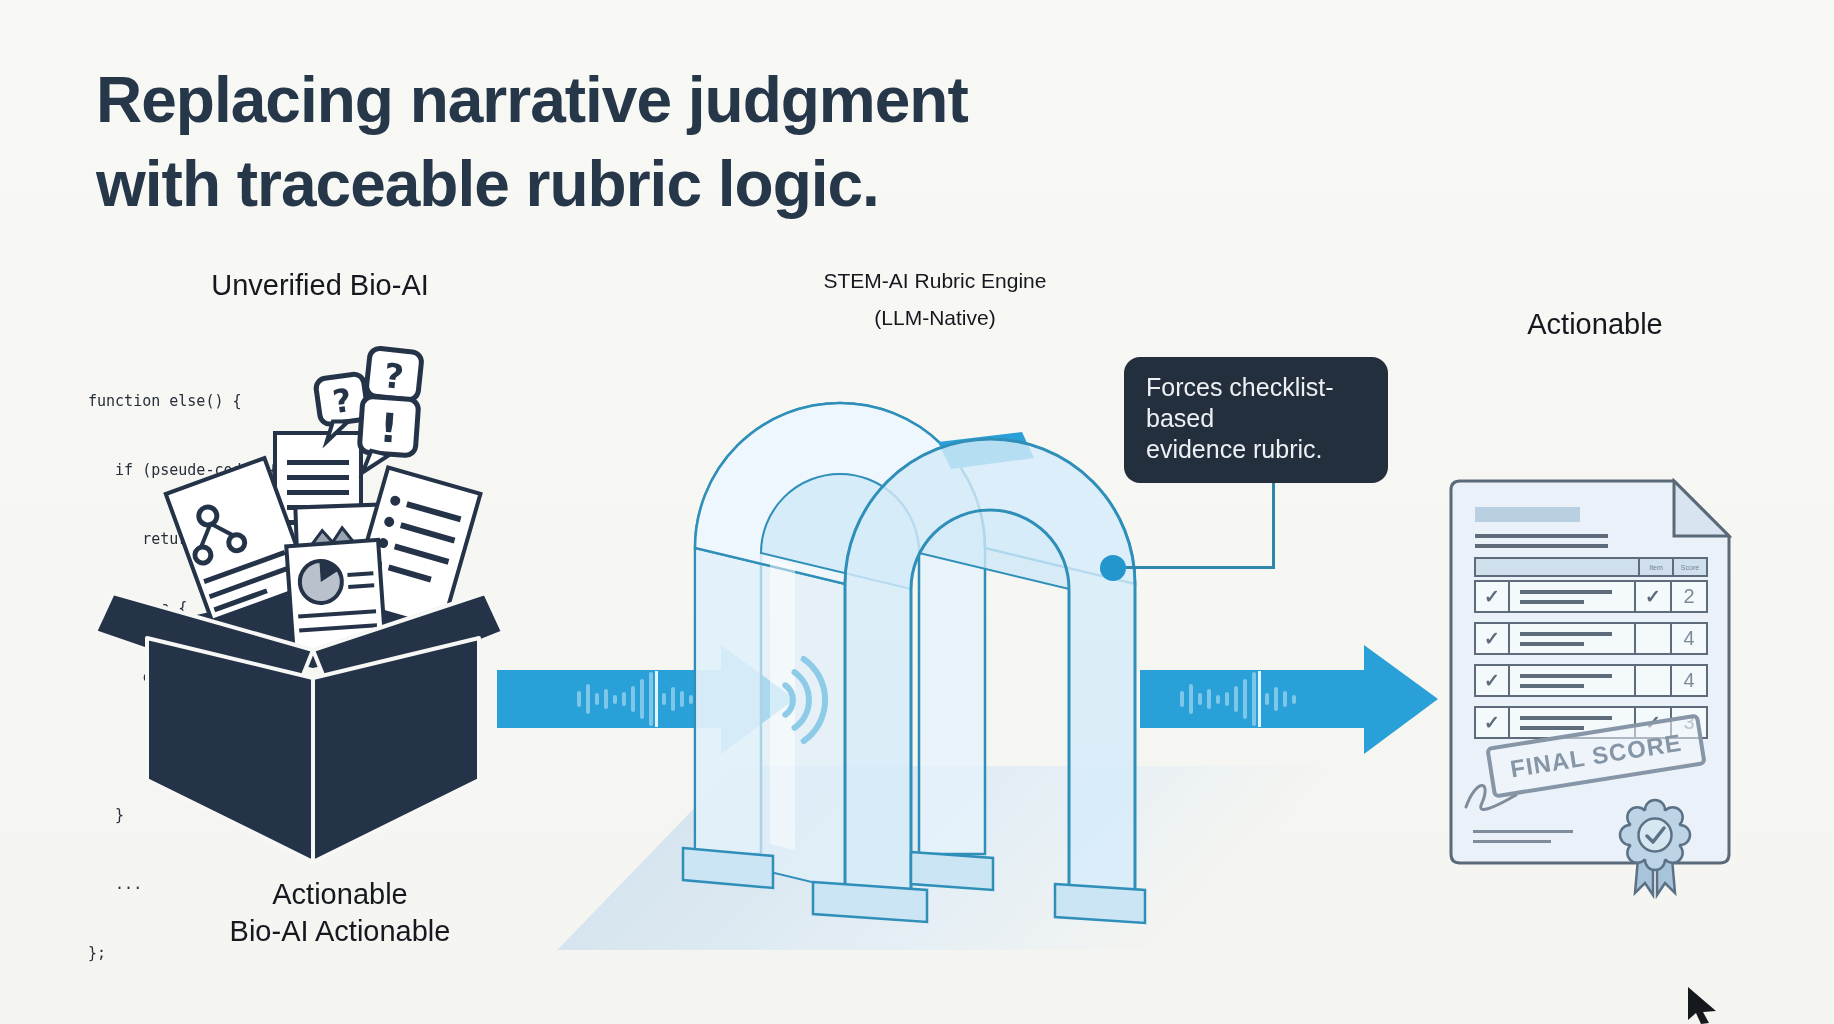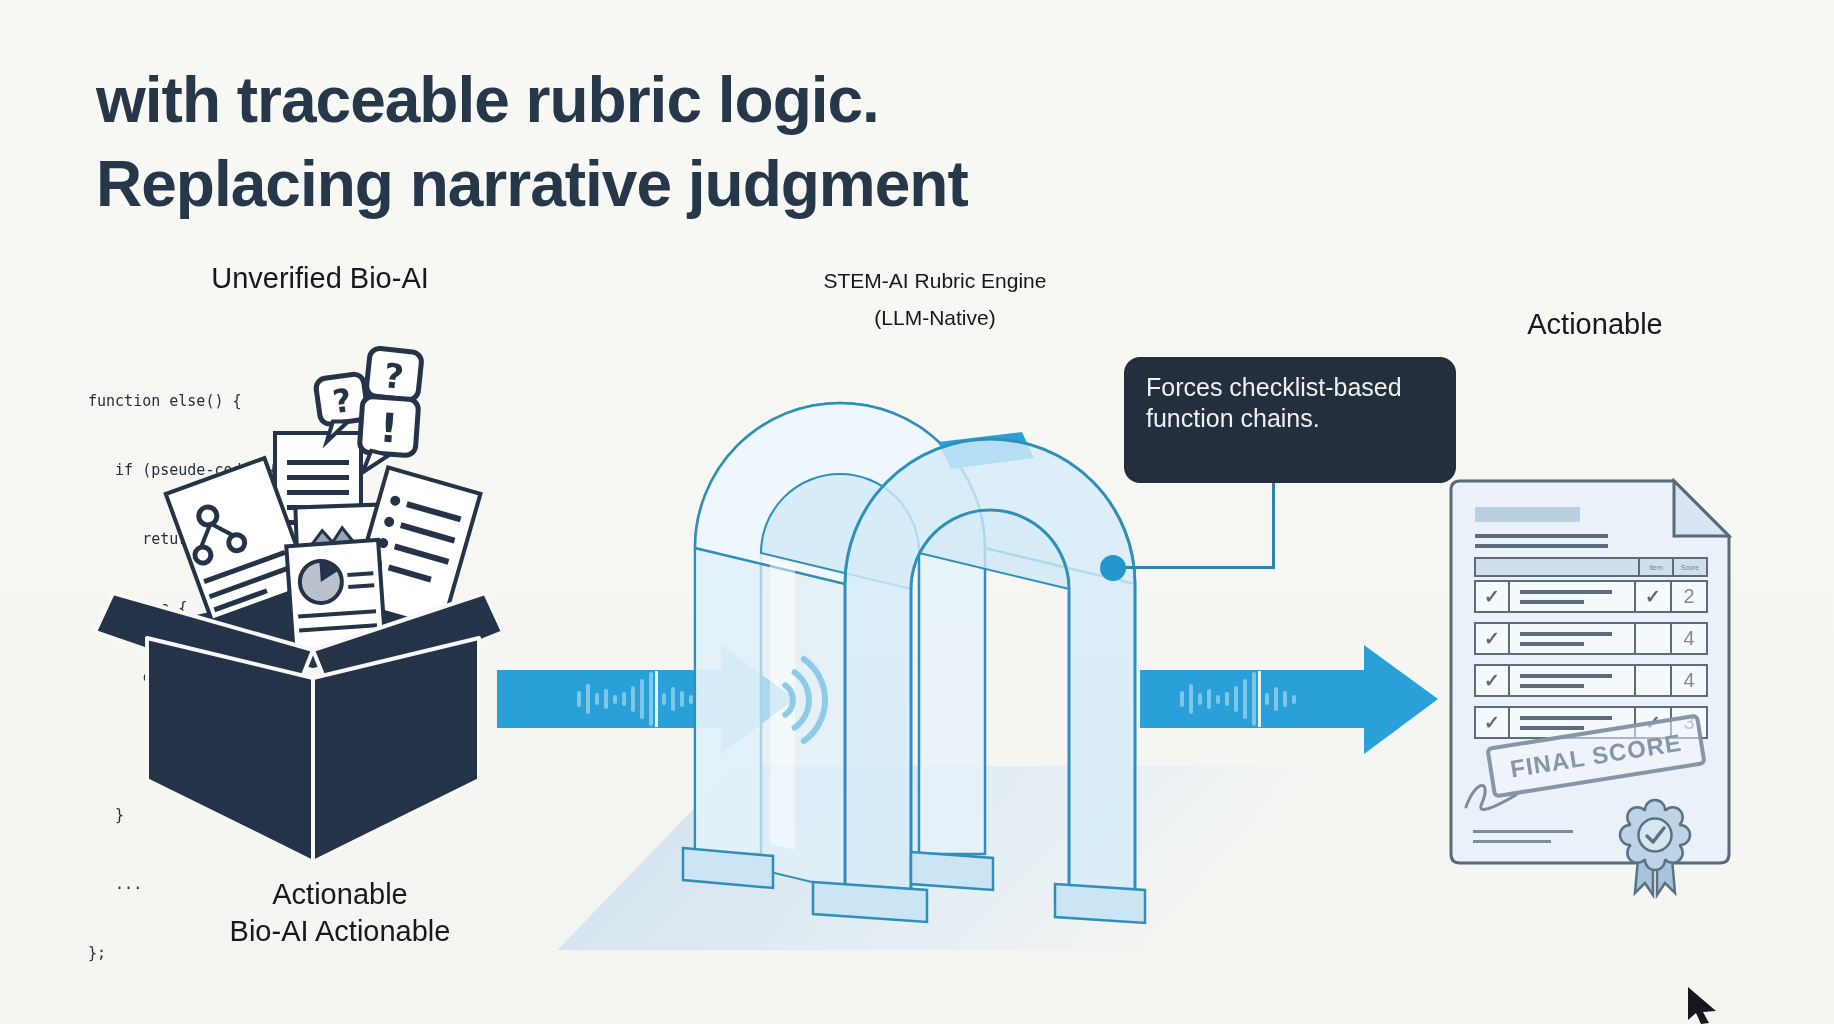--- a/index.html
+++ b/index.html
@@ -7,39 +7,39 @@
     position:relative;width:1834px;height:1024px;overflow:hidden;
     background:linear-gradient(#f8f8f5,#f4f4f0);
     font-family:"Liberation Sans",sans-serif;
   }
   
   .title{position:absolute;left:96px;top:58px;font-weight:700;font-size:64px;
     line-height:84px;letter-spacing:-1px;color:#27374a;}
   
   .sec-label{position:absolute;text-align:center;color:#15181e;font-weight:500;
     font-size:29px;line-height:37px;}
-  .lbl-left-top{left:140px;top:260px;width:360px;}
+  .lbl-left-top{left:140px;top:267px;width:360px;}
   .lbl-mid{left:740px;top:262px;width:390px;font-size:21px;}
   .lbl-right{left:1415px;top:306px;width:360px;text-align:center;}
   .lbl-left-bottom{left:160px;top:876px;width:360px;}
   
   .code{position:absolute;left:88px;top:344px;font-family:"DejaVu Sans Mono",monospace;
     font-size:15px;line-height:23px;color:#272e3b;white-space:pre;}
   
   .box-illo{position:absolute;left:85px;top:338px;width:430px;height:560px;}
   .arch-illo{position:absolute;left:675px;top:390px;width:480px;height:545px;z-index:2;}
   .arrow{position:absolute;width:300px;height:125px;z-index:1;}
   .arrow-1{left:497px;top:637px;}
   .arrow-2{left:1140px;top:637px;}
   
   .arch-shadow{position:absolute;left:735px;top:766px;width:600px;height:184px;
     transform:skewX(-44deg);transform-origin:top left;z-index:0;
     background:linear-gradient(to right,rgba(211,227,239,.9),rgba(224,237,246,.72) 60%,rgba(224,237,246,0));}
   
-  .callout{position:absolute;left:1124px;top:357px;width:332px;height:126px;z-index:4;
+  .callout{position:absolute;left:1124px;top:357px;width:264px;height:126px;z-index:4;
     background:#242f3d;border-radius:16px;box-sizing:border-box;padding:15px 22px;
     color:#edf1f4;font-size:25px;line-height:31px;}
   .conn{position:absolute;background:#2f86ad;z-index:3;}
   .conn-v{left:1272px;top:481px;width:3px;height:87px;}
   .conn-h{left:1112px;top:566px;width:163px;height:3px;}
   .conn-dot{position:absolute;left:1100px;top:555px;width:26px;height:26px;border-radius:50%;
     background:#2396cd;z-index:4;}
   
   .report{position:absolute;left:1448px;top:478px;width:284px;height:388px;z-index:2;}
   .report svg.paper{position:absolute;left:0;top:0;}
@@ -71,22 +71,22 @@
   .ribbon{left:171px;top:319px;overflow:visible;}
   
   .cursor{position:absolute;left:1686px;top:987px;z-index:9;}
 </style>
 </head>
 <body>
 
 <div class="stage">
 
   <div class="title">
+    <div>Replacing narrative judgment</div>
     <div>with traceable rubric logic.</div>
-    <div>Replacing narrative judgment</div>
   </div>
 
   <div class="sec-label lbl-left-top">
     <div>Unverified Bio-AI</div>
   </div>
 
   <div class="code">
     <div>function else() {</div>
     <div>   if (pseude-code) {</div>
     <div>      return ooeoos-cce</div>
@@ -225,21 +225,21 @@
     <g fill="#cbe5f5" stroke="#2f8fb9" stroke-width="2.5">
       <polygon points="8,458 98,466 98,498 8,490"></polygon>
       <polygon points="236,462 318,468 318,500 236,494"></polygon>
       <polygon points="138,492 252,500 252,532 138,524"></polygon>
       <polygon points="380,494 470,500 470,533 380,527"></polygon>
     </g>
   </svg>
 
   <div class="callout">
     <div>Forces checklist-based</div>
-    <div>function chains.</div>
+    <div>evidence rubric.</div>
   </div>
   <div class="conn conn-v"></div>
   <div class="conn conn-h"></div>
   <div class="conn-dot"></div>
 
   <svg class="arrow arrow-2" viewBox="0 0 300 125">
     <rect x="0" y="33" width="224" height="58" fill="#2aa0d8"></rect>
     <polygon points="224,8 224,117 298,62" fill="#2aa0d8"></polygon>
     <g fill="#7fc7e9">
       <rect x="40" y="54" width="4" height="16" rx="2"></rect>

